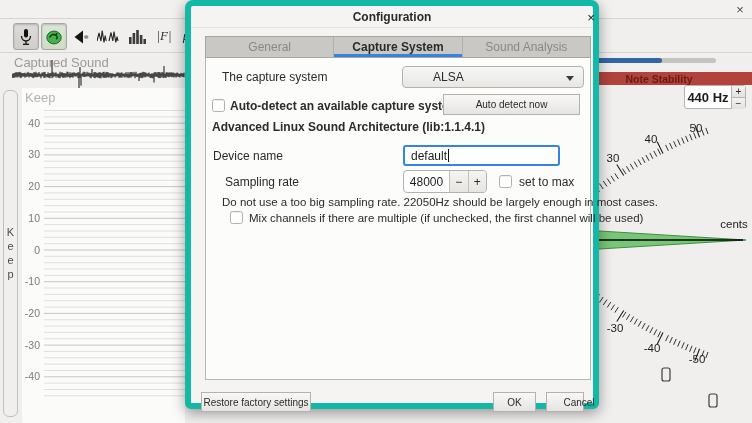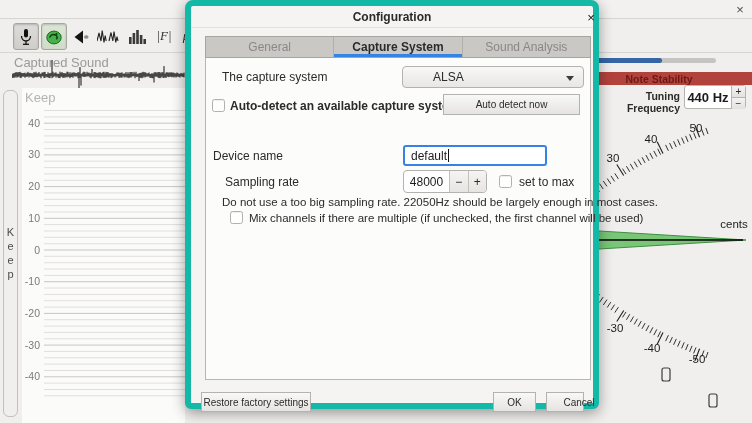--- a/index.html
+++ b/index.html
@@ -50,21 +50,21 @@
   .lbl{position:absolute;font-size:12px;color:#2b2b2b;white-space:nowrap;}
   .bold{font-weight:bold;}
   .note{font-size:11.5px;}
   .chk{position:absolute;width:13px;height:13px;background:#fff;border:1px solid #b3b1ae;border-radius:2.5px;
        box-shadow:inset 0 1px 1px rgba(0,0,0,.07);}
   .btn{display:flex;align-items:center;justify-content:center;background:linear-gradient(#f8f8f7,#e6e4e1);
        border:1px solid #b4b2af;border-radius:0;font-size:10px;color:#2b2b2b;}
   .combo{position:absolute;left:196px;top:8px;width:182px;height:22px;background:linear-gradient(#f7f7f6,#e8e7e4);
          border:1px solid #b4b2af;border-radius:4px;display:flex;align-items:center;font-size:12px;color:#2b2b2b;padding-left:30px;}
   .combo .arr{position:absolute;right:9px;top:9px;width:0;height:0;border-left:4.5px solid transparent;border-right:4.5px solid transparent;border-top:5px solid #3c3c3a;}
-  .inputbox{position:absolute;left:197px;top:87px;width:144px;height:21px;background:#fff;border:2px solid #3584e4;border-radius:3px;
+  .inputbox{position:absolute;left:197px;top:87px;width:157px;height:21px;background:#fff;border:2px solid #3584e4;border-radius:3px;
             display:flex;align-items:center;padding-left:6px;font-size:12px;color:#1c1c1c;}
   .caret{display:inline-block;width:1px;height:13px;background:#111;margin-left:1px;}
   .spin{position:absolute;left:197px;top:112px;width:84px;height:23px;border:1px solid #b4b2af;border-radius:4px;display:flex;background:#fff;overflow:hidden;}
   .spin .val{width:45px;display:flex;align-items:center;justify-content:center;font-size:12px;color:#1c1c1c;}
   .spin .sb{flex:1;display:flex;align-items:center;justify-content:center;font-size:12px;color:#2a2a2a;border-left:1px solid #c3c1be;background:linear-gradient(#f5f4f2,#e7e5e2);}
 </style>
 </head>
 <body>
 
 <div id="stage">
@@ -185,21 +185,20 @@
     </svg>
   <div class="err-title">Keep</div>
   <div class="keep">Keep</div>
 
   <div class="vol-track">
     <div class="vol-fill" style="width: 58%;"></div>
   </div>
   <div class="note-bar">
     <span>Note Stability</span>
   </div>
-  <div class="tf-label">Tuning Frequency</div>
   <div class="tf-spin">
     <div class="tf-val">440 Hz</div>
     <div class="tf-btns">
       <div>+</div>
       <div>−</div>
     </div>
   </div>
   <svg id="dial-svg" style="position:absolute;left:555px;top:112px;" width="197" height="308" viewBox="555 112 197 308">
       <line x1="592.0" y1="197.0" x2="588.2" y2="191.8" stroke="#1c1c1c" stroke-width="0.9"></line>
       <line x1="595.7" y1="194.3" x2="591.9" y2="189.0" stroke="#1c1c1c" stroke-width="0.9"></line>
@@ -292,20 +291,21 @@
       <div class="lbl" style="left:16px;top:12px;text-align:right;">The capture system</div>
       <div class="combo">
         <span>ALSA</span>
         <span class="arr"></span>
       </div>
 
       <div class="chk" style="left:6px;top:41px;"></div>
       <div class="lbl bold" style="left:24px;top:41px;">Auto-detect an available capture system at startup</div>
       <div class="btn" style="position:absolute;left:237px;top:36px;width:137px;height:21px;">Auto detect now</div>
 
+      <div class="lbl bold" style="left:6px;top:62px;">Advanced Linux Sound Architecture (lib:1.1.4.1)</div>
 
       <div class="lbl" style="left:7px;top:91px;">Device name</div>
       <div class="inputbox">
         <span>default</span>
         <span class="caret"></span>
       </div>
 
       <div class="lbl" style="left:19px;top:117px;text-align:center;">Sampling rate</div>
       <div class="spin">
         <div class="val">48000</div>

